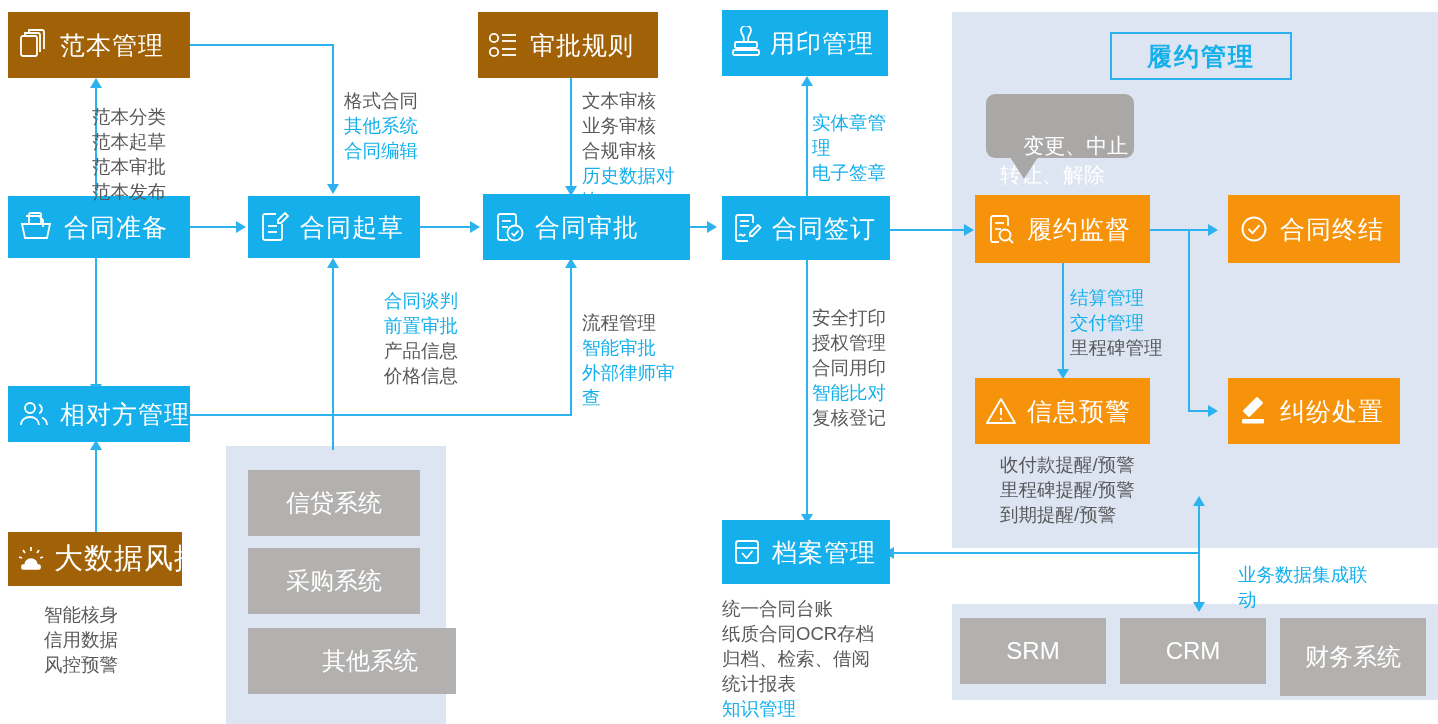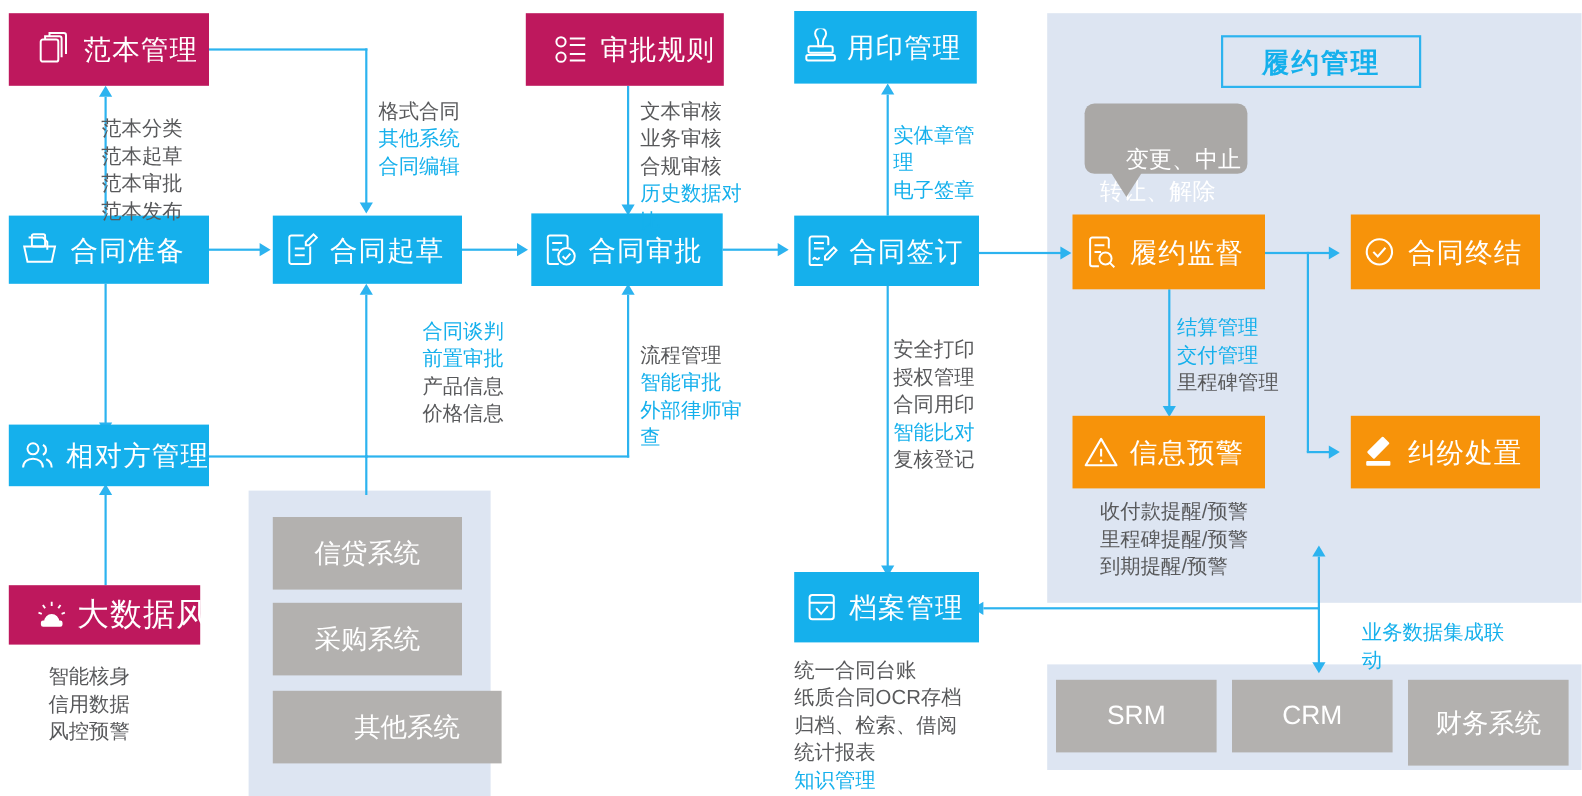--- a/index.html
+++ b/index.html
@@ -3,21 +3,21 @@
 <meta charset="utf-8">
 <style>
   html,body{margin:0;padding:0;background:#fff;}
   body{font-family:"Liberation Sans","DejaVu Sans",sans-serif;}
   #stage{position:relative;width:1438px;height:724px;overflow:hidden;background:#fff;}
   .panel{position:absolute;background:#dde5f2;}
   .box{position:absolute;display:flex;align-items:center;box-sizing:border-box;color:#fff;}
   .box .ico{flex:0 0 auto;display:flex;align-items:center;justify-content:center;}
   .box .lbl{white-space:nowrap;font-size:25px;letter-spacing:1px;}
   .blue{background:#15b0ec;}
-  .gray{background:#be185d;padding-left:16px;}
+  .gray{background:#a16207;}
   .orange{background:#f7930a;}
   .sysbox{position:absolute;background:#b3b1af;color:#fff;display:flex;align-items:center;justify-content:center;font-size:24px;}
   .note{position:absolute;font-size:18.5px;line-height:25px;color:#58595b;white-space:pre;}
   .note .b{color:#15b0ec;}
   .line{position:absolute;background:#2cb3ef;}
   .hl{height:2px;}
   .vl{width:2px;}
   .arrow{position:absolute;width:0;height:0;}
   .ar{border-top:6px solid transparent;border-bottom:6px solid transparent;border-left:10px solid #2cb3ef;}
   .al{border-top:6px solid transparent;border-bottom:6px solid transparent;border-right:10px solid #2cb3ef;}
@@ -152,21 +152,21 @@
       <svg width="32" height="34" viewBox="0 0 32 34" fill="none" stroke="#fff" stroke-width="1.8">
         <path d="M24 14v14a2 2 0 0 1-2 2H7a2 2 0 0 1-2-2V6a2 2 0 0 1 2-2h11"></path>
         <line x1="10" y1="16" x2="19" y2="16"></line>
           <line x1="10" y1="22" x2="19" y2="22"></line>
         <path d="M20 10 27 3l3 3-7 7h-3v-3Z"></path>
       </svg>
     </span>
     <span class="lbl">合同起草</span>
   </div>
 
-  <div class="box blue" style="left:483px;top:194px;width:174px;height:66px;">
+  <div class="box blue" style="left:483px;top:194px;width:207px;height:66px;">
     <span class="ico" style="width:52px;">
       <svg width="32" height="34" viewBox="0 0 32 34" fill="none" stroke="#fff" stroke-width="1.8">
         <path d="M23 15V6a2 2 0 0 0-2-2H7a2 2 0 0 0-2 2v22a2 2 0 0 0 2 2h8"></path>
         <line x1="9" y1="11" x2="18" y2="11"></line>
           <line x1="9" y1="17" x2="15" y2="17"></line>
         <circle cx="22" cy="23" r="7.5"></circle>
           <path d="m18.5 23 2.5 2.6 4.5-5"></path>
       </svg>
     </span>
     <span class="lbl">合同审批</span>

